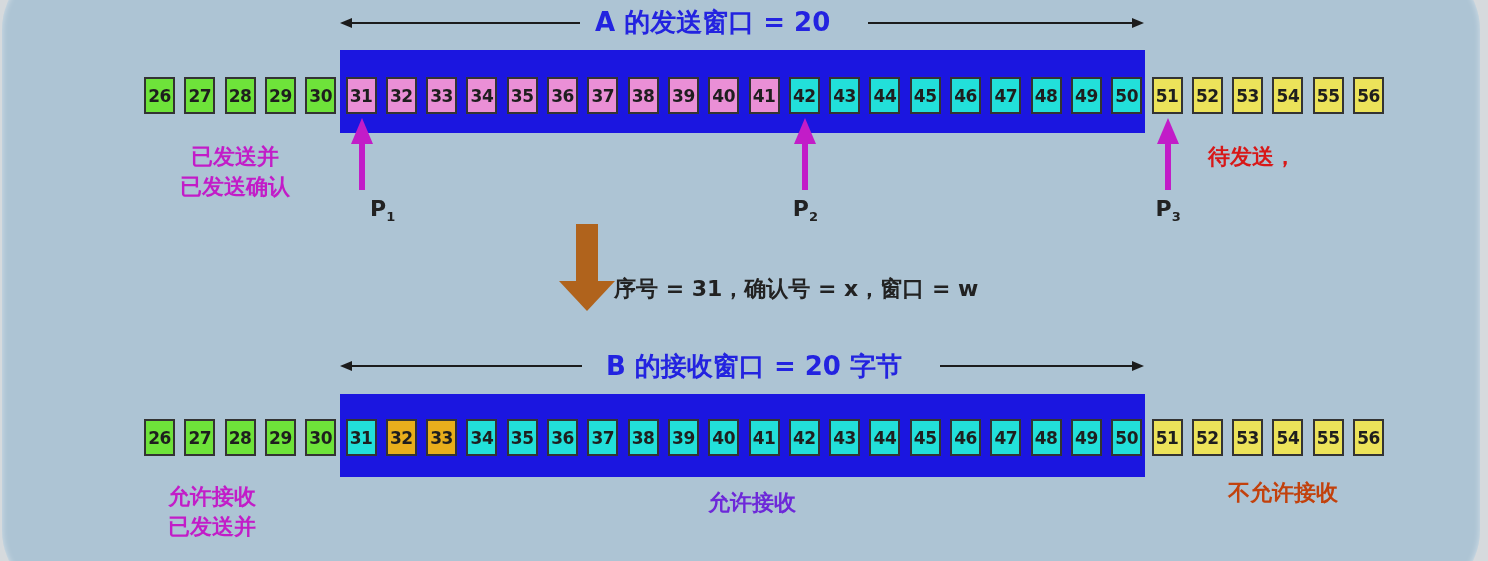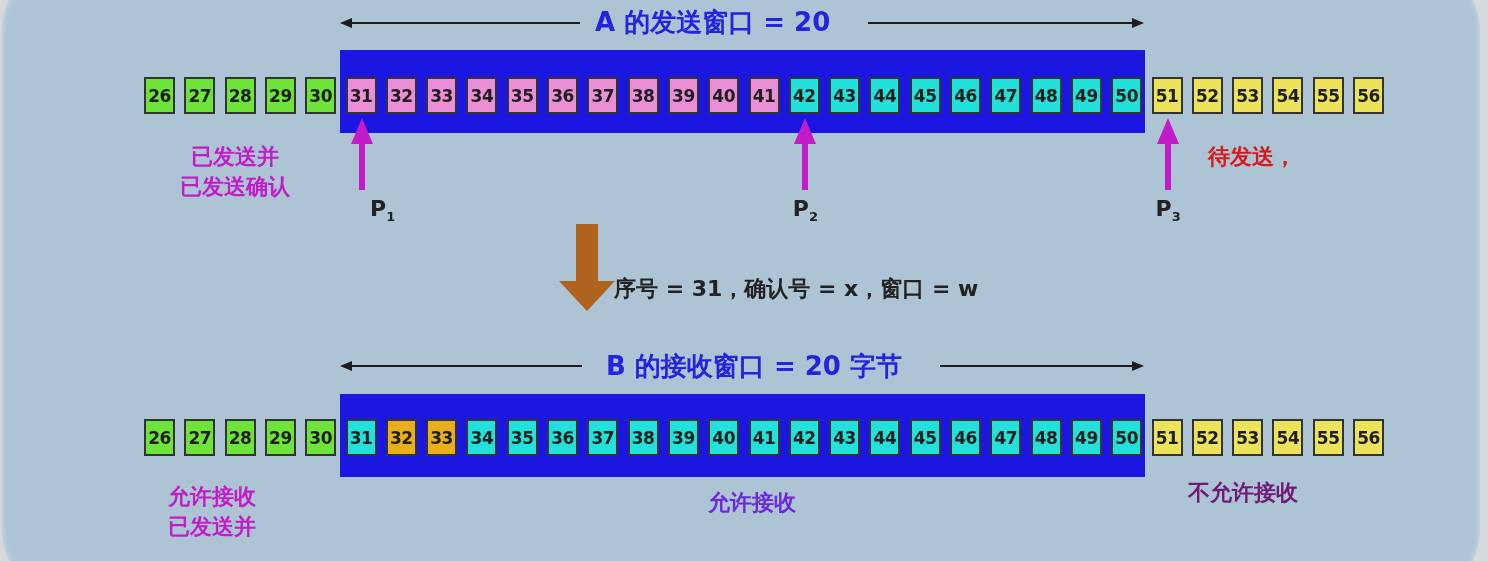--- a/index.html
+++ b/index.html
@@ -179,15 +179,15 @@
       <div class="seq-box" style="left: 1272.4px; top: 419px; background: rgb(236, 227, 90);">54</div>
       <div class="seq-box" style="left: 1312.7px; top: 419px; background: rgb(236, 227, 90);">55</div>
       <div class="seq-box" style="left: 1353px; top: 419px; background: rgb(236, 227, 90);">56</div>
     </div>
 
   <div class="note" style="left:168px; top:482px; color:#c21cc8;">
     <div>允许接收</div>
     <div>已发送并</div>
   </div>
   <div class="note" style="left:708px; top:488px; color:#6d28d9;">允许接收</div>
-  <div class="note" style="left:1188px; top:478px; color:#701a75;">不允许接收</div>
+  <div class="note" style="left:1228px; top:478px; color:#c2410c;">不允许接收</div>
 
 </div>
 
 </body></html>

